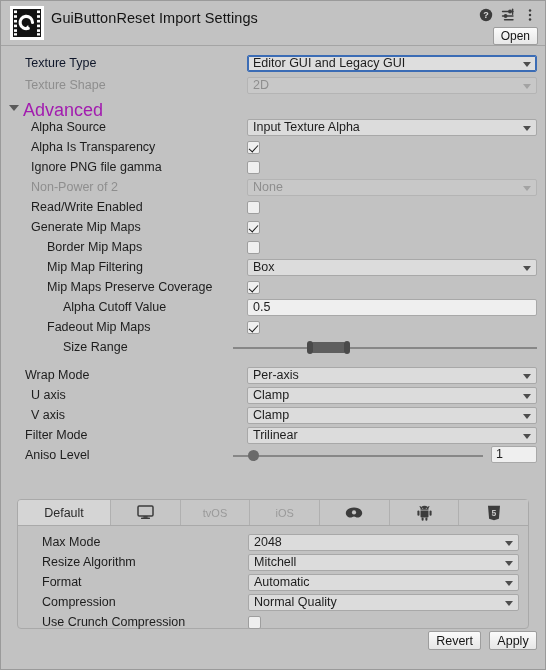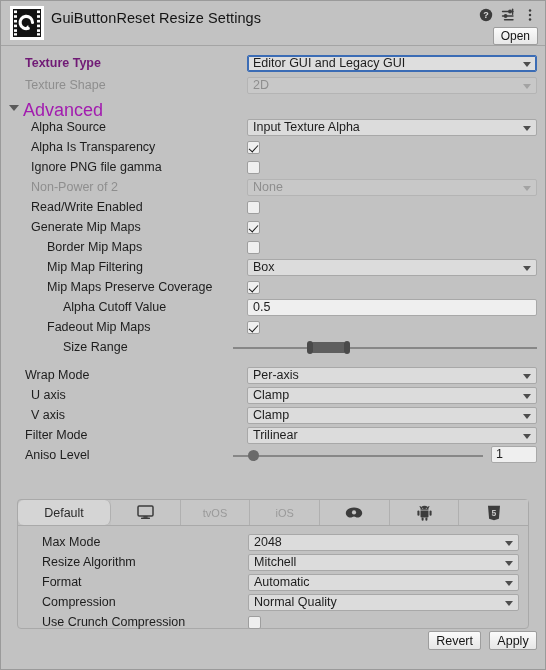--- a/index.html
+++ b/index.html
@@ -106,21 +106,21 @@
     position: absolute;
     left: 24px;
     top: 2px;
     font-size: 12.5px;
     color: #1d1d1d;
     white-space: nowrap;
   }
   .row .label.indent1 { left: 30px; }
   .row .label.indent2 { left: 46px; }
   .row .label.indent3 { left: 62px; }
-  .row .label.blue { color: #701a75; font-weight: bold; }
+  .row .label.blue { color: #0f172a; }
   .row .label.dim  { color: #8e8e8e; }
 
   .field {
     position: absolute;
     left: 226px;
     right: 8px;
     top: 0px;
     height: 19px;
     margin-left: 20px;
   }
@@ -301,21 +301,21 @@
     font-size: 12.5px;
     color: #2b2b2b;
     box-sizing: border-box;
   }
   .tab:last-child { border-right: none; }
   .tab.active {
     background: #d5d5d5;
     border-top-left-radius: 3px;
   }
   .tab.dim { color: #9a9a9a; font-size: 11px; }
-  .tab.first { flex: 0 0 93px; border-radius: 6px; }
+  .tab.first { flex: 0 0 93px; }
   .tab svg { display: block; }
 
   .platform-content {
     padding-top: 7px;
   }
   .platform-content .row .label { left: 24px; }
   .platform-content .field { left: 210px; right: 9px; }
 
   
   .bottom-bar {
@@ -364,21 +364,21 @@
             <rect x="24" y="10.9" width="3" height="2.6"></rect>
             <rect x="24" y="15.6" width="3" height="2.6"></rect>
             <rect x="24" y="20.3" width="3" height="2.6"></rect>
             <rect x="24" y="24.2" width="3" height="2.3"></rect>
           </g>
           <path d="M19.5 13.5 a6.2 6.2 0 1 0 -4.2 5.9" fill="none" stroke="#ffffff" stroke-width="3.1" stroke-linecap="round"></path>
           <path d="M15.6 20.2 L12.0 19.0 L15.2 16.1 Z" fill="#ffffff"></path>
         </svg>
       </span>
     </div>
-    <div class="header-title">GuiButtonReset Resize Settings</div>
+    <div class="header-title">GuiButtonReset Import Settings</div>
 
     <div class="header-icons">
       <span class="hicon">
         <svg width="14" height="14" viewBox="0 0 14 14">
           <circle cx="7" cy="7" r="6.2" fill="#3c3c3c"></circle>
           <text x="7" y="10.4" font-size="9" font-family="Liberation Sans, sans-serif" fill="#dcdcdc" text-anchor="middle" font-weight="bold">?</text>
         </svg>
       </span>
       <span class="hicon">
         <svg width="14" height="14" viewBox="0 0 14 14">

